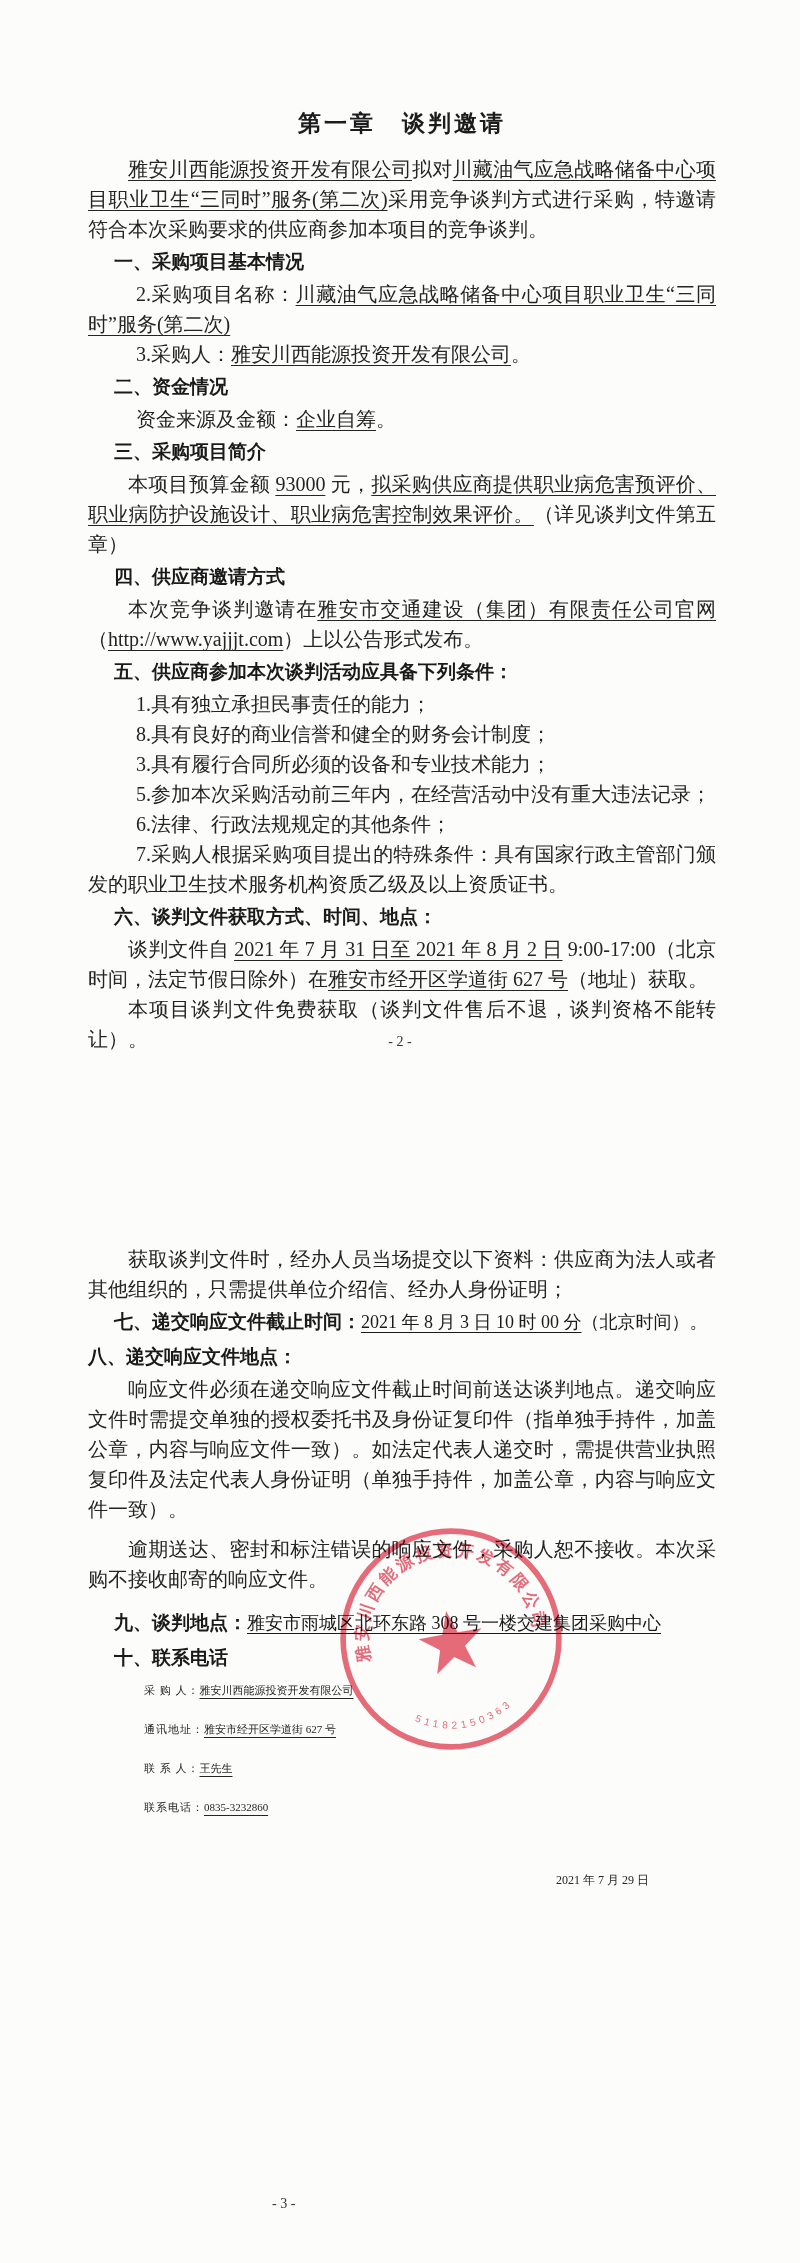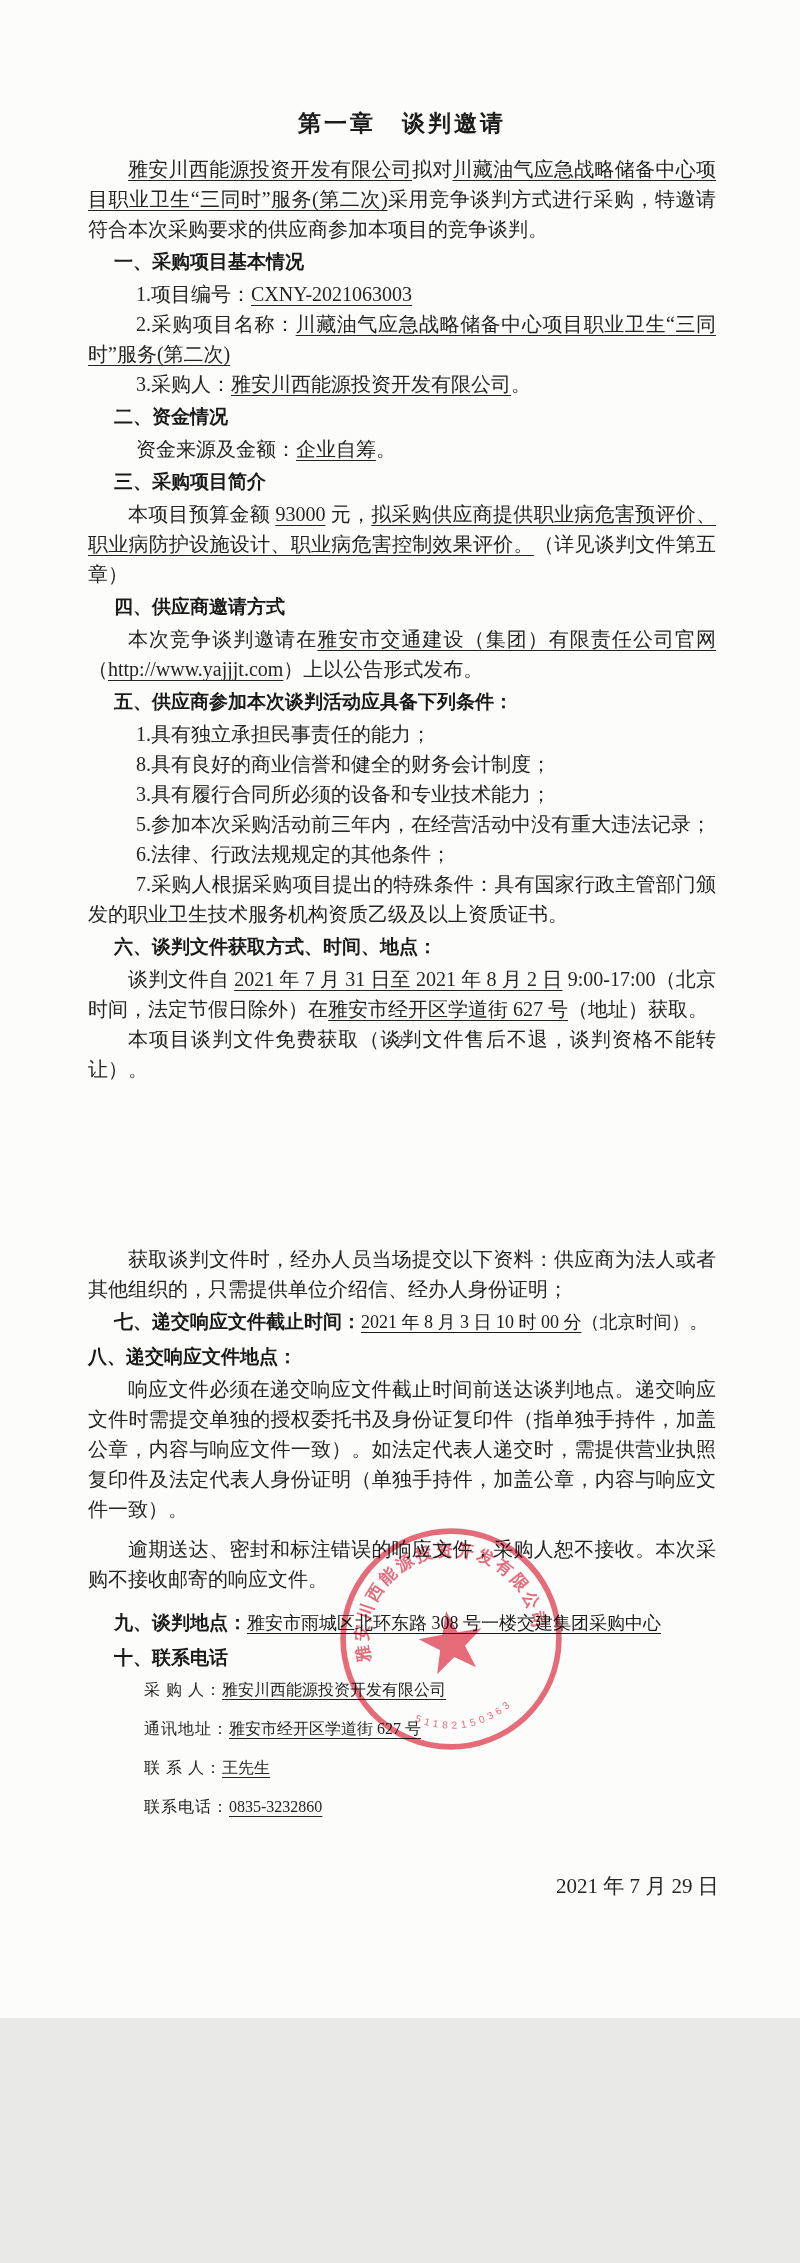--- a/index.html
+++ b/index.html
@@ -1,17 +1,17 @@
 <!DOCTYPE html>
 <html><head>
 <meta charset="utf-8">
 <style>
   html,body{margin:0;padding:0;background:#e9e9e7;}
   .canvas{
-    position:relative;width:800px;height:2018px;margin:0 auto;
+    position:relative;width:800px;height:2263px;margin:0 auto;
     background:#fcfcfb;overflow:hidden;
     font-family:"Liberation Serif","DejaVu Serif",serif;
     color:#242424;
   }
   .page{position:absolute;left:88px;width:628px;}
   .page1{top:106px;}
   .page2{top:1244px;}
   p{margin:0;}
   .title{
     text-align:center;font-size:23px;font-weight:700;line-height:36px;
@@ -20,45 +20,44 @@
   .t{font-size:20px;line-height:30px;text-align:justify;}
   .ind{text-indent:2em;}
   .li{text-indent:2.4em;}
   .h{
     font-weight:700;font-size:19px;line-height:33px;text-indent:26px;
     color:#1a1a1a;margin:1px 0;
     font-family:"Liberation Sans","DejaVu Sans",sans-serif;
   }
   .h .val{font-weight:400;font-size:18px;font-family:"Liberation Serif","DejaVu Serif",serif;}
   .u{text-decoration:underline;text-underline-offset:4px;text-decoration-thickness:1px;}
-  .contact-row{font-size:16px;line-height:30px;margin:0 0 9px 56px;}
+  .contact-row{font-size:11px;line-height:30px;margin:0 0 9px 56px;}
   .contact-row .lbl{letter-spacing:1px;}
   .pagenum{position:absolute;font-size:14px;color:#333;}
   .pagenum-2{top:1034px;left:0;right:0;text-align:center;}
   .pagenum-3{top:2196px;left:272px;}
-  .doc-date{position:absolute;top:1872px;left:556px;font-size:21px;color:#242424;}
+  .doc-date{position:absolute;top:1872px;left:556px;font-size:12px;color:#242424;}
   .stamp{
     position:absolute;top:1524px;left:336px;width:230px;height:230px;
     opacity:.82;mix-blend-mode:multiply;transform:rotate(-10deg);
     pointer-events:none;
   }
 </style>
 </head>
 <body>
 
 <div class="canvas">
 
   <div class="page page1">
 
     <p class="title">第一章　谈判邀请</p>
 
     <p class="t ind"><span class="u">雅安川西能源投资开发有限公司</span><span>拟对</span><span class="u">川藏油气应急战略储备中心项目职业卫生“三同时”服务(第二次)</span><span>采用竞争谈判方式进行采购，特邀请符合本次采购要求的供应商参加本项目的竞争谈判。</span></p>
 
     <p class="h">一、采购项目基本情况</p>
-    <p class="t li"><span>1.项目编号：</span><span class="u">CXNY-2021063003</span></p>
     <p class="t li"><span>2.采购项目名称：</span><span class="u">川藏油气应急战略储备中心项目职业卫生“三同时”服务(第二次)</span></p>
     <p class="t li"><span>3.采购人：</span><span class="u">雅安川西能源投资开发有限公司</span><span>。</span></p>
 
     <p class="h">二、资金情况</p>
     <p class="t li"><span>资金来源及金额：</span><span class="u">企业自筹</span><span>。</span></p>
 
     <p class="h">三、采购项目简介</p>
     <p class="t ind"><span>本项目预算金额 </span><span class="u">93000</span><span> 元，</span><span class="u">拟采购供应商提供职业病危害预评价、职业病防护设施设计、职业病危害控制效果评价。</span><span>（详见谈判文件第五章）</span></p>
 
     <p class="h">四、供应商邀请方式</p>

